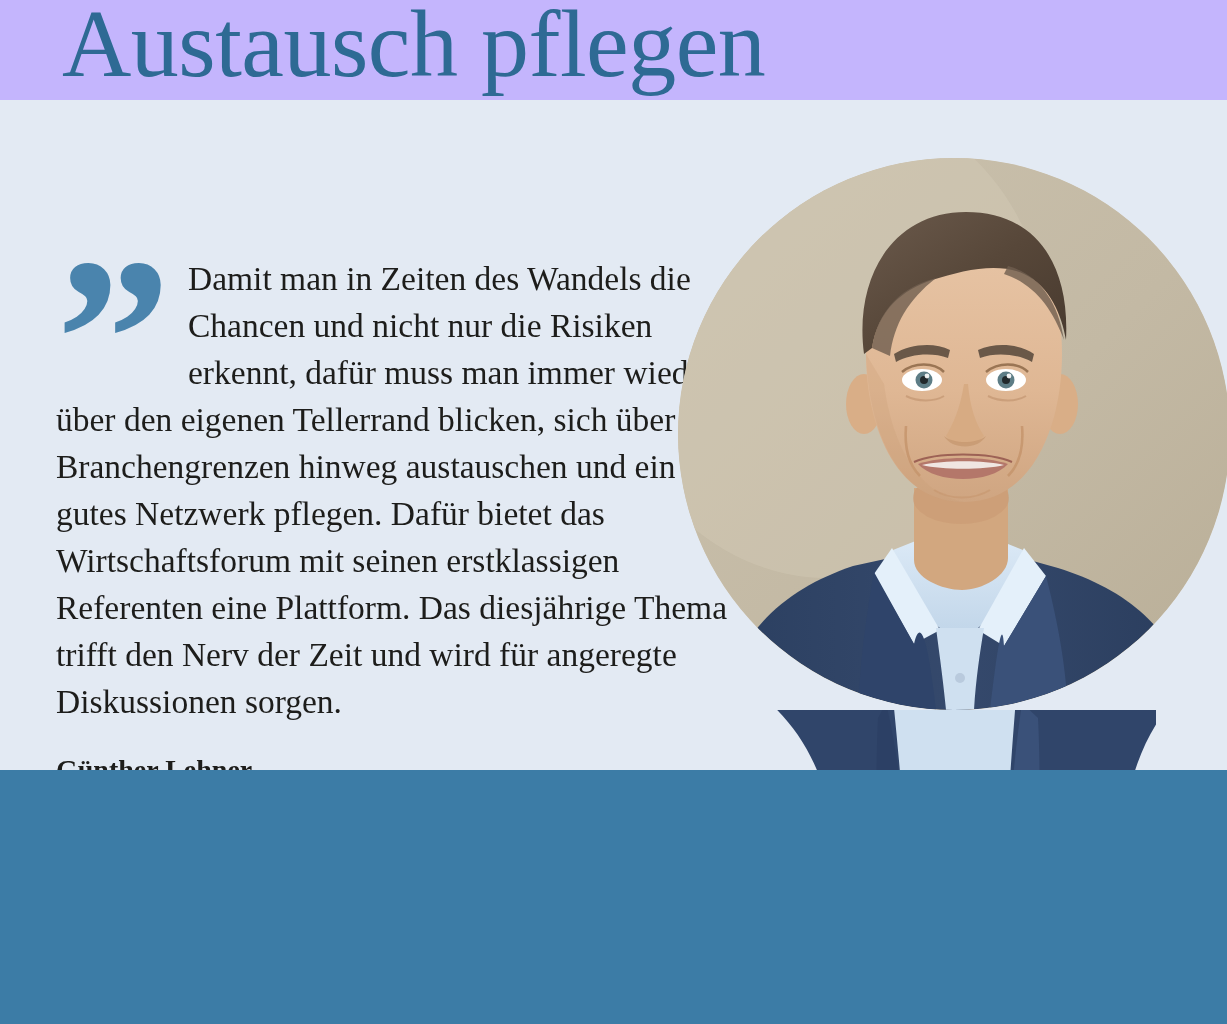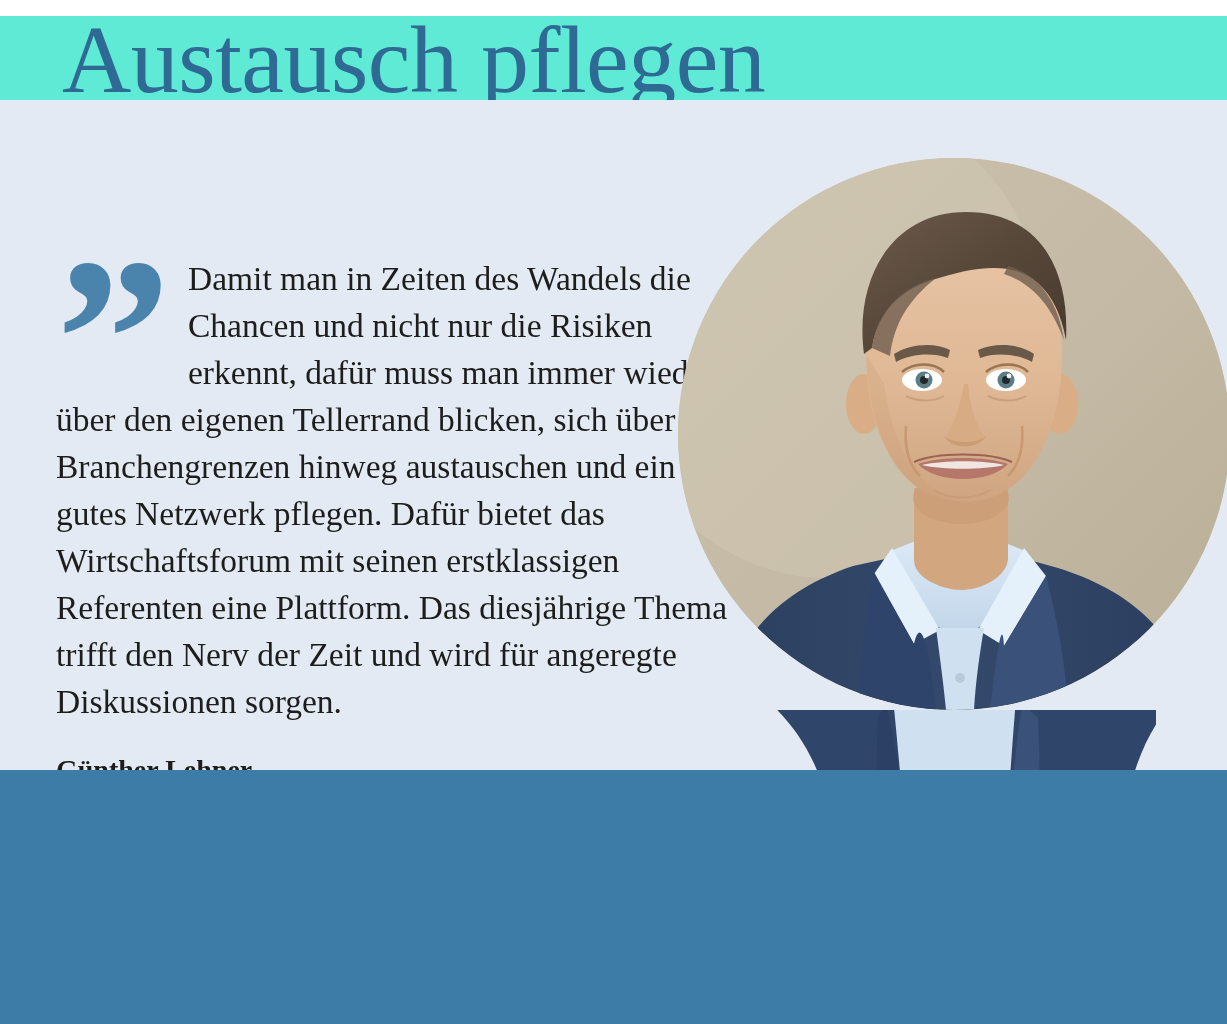--- a/index.html
+++ b/index.html
@@ -22,22 +22,21 @@
     box-sizing: border-box;
   }
 
   
   .headline-band {
     position: absolute;
     left: 0;
     top: 0;
     width: 1227px;
     height: 100px;
-    background: #5eead4;
-    margin-top: 16px;
+    background: #c4b5fd;
   }
   .headline {
     position: absolute;
     left: 62px;
     top: -8px;
     font-family: "Liberation Serif", serif;
     font-size: 96px;
     line-height: 104px;
     font-weight: 400;
     color: #2e6a94;

